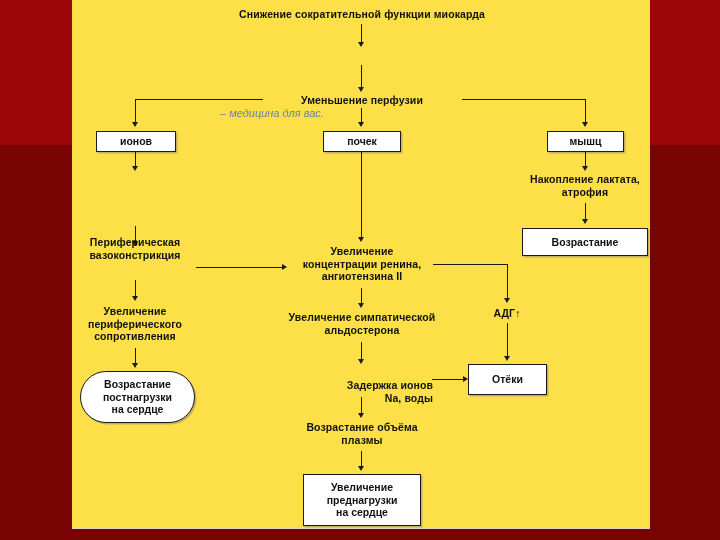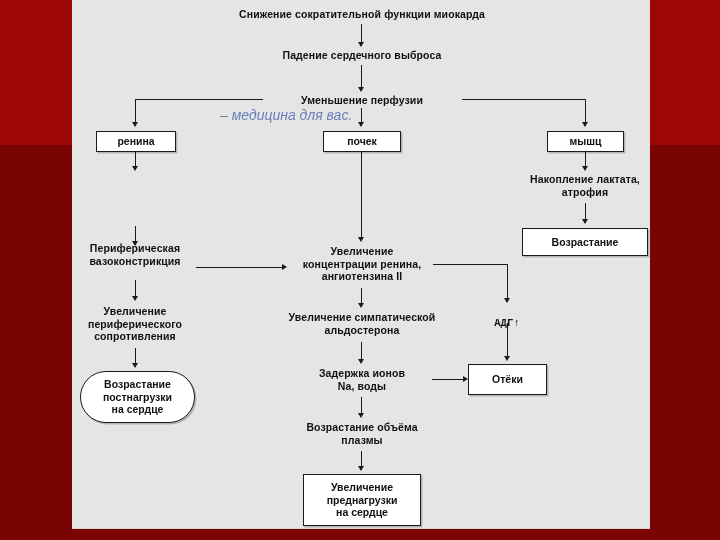--- a/index.html
+++ b/index.html
@@ -7,21 +7,21 @@
     width:720px;height:540px;overflow:hidden;
     font-family:"Liberation Sans","DejaVu Sans",sans-serif;
     background:#7d0404;
   }
   #slide{position:relative;width:720px;height:540px;overflow:hidden;}
   .bg-top{position:absolute;left:0;top:0;width:720px;height:145px;background:#9d0606;}
   .bg-bottom{position:absolute;left:0;top:145px;width:720px;height:395px;background:#7a0303;}
 
   .canvas{
     position:absolute;left:72px;top:0;width:578px;height:528px;
-    background:#e5e5e5;
+    background:#fde047;
     border-bottom:1px solid #d8d2d2;
   }
 
   
   .node{
     position:absolute;
     color:#111;
     font-size:10.5px;
     font-weight:bold;
     line-height:12.5px;
@@ -67,72 +67,71 @@
     left:110px;top:88px;
     font-family:"Liberation Serif","DejaVu Serif",serif;
     font-size:15px;
     text-decoration:underline;
     letter-spacing:-0.2px;
     opacity:.92;
   }
   .wm2{
     left:148px;top:107px;
     font-family:"Liberation Sans","DejaVu Sans",sans-serif;
-    font-size:14px;
+    font-size:11px;
     opacity:.9;
   }
 </style>
 </head>
 <body>
 
 <div id="slide">
 
   <div class="bg-top"></div>
   <div class="bg-bottom"></div>
 
   <div class="canvas">
 
     <div class="node" style="left:90px;top:8px;width:400px;">Снижение сократительной функции миокарда</div>
 
     <div class="vline" style="left:289px;top:24px;height:20px;"></div>
     <div class="arrowdown" style="left:286px;top:42px;"></div>
 
-    <div class="node" style="left:120px;top:49px;width:340px;">Падение сердечного выброса</div>
 
     <div class="vline" style="left:289px;top:65px;height:24px;"></div>
     <div class="arrowdown" style="left:286px;top:87px;"></div>
 
     <div class="node" style="left:190px;top:94px;width:200px;">Уменьшение  перфузии</div>
 
     <div class="hline" style="left:63px;top:99px;width:128px;"></div>
     <div class="hline" style="left:390px;top:99px;width:124px;"></div>
 
     <div class="vline" style="left:63px;top:99px;height:25px;"></div>
     <div class="arrowdown" style="left:60px;top:122px;"></div>
 
     <div class="vline" style="left:289px;top:108px;height:16px;"></div>
     <div class="arrowdown" style="left:286px;top:122px;"></div>
 
     <div class="vline" style="left:513px;top:99px;height:25px;"></div>
     <div class="arrowdown" style="left:510px;top:122px;"></div>
 
-    <div class="boxnode" style="left:24px;top:131px;width:80px;height:21px;">ренина</div>
+    <div class="boxnode" style="left:24px;top:131px;width:80px;height:21px;">ионов</div>
 
     <div class="boxnode" style="left:475px;top:131px;width:77px;height:21px;">мышц</div>
 
     <div class="boxnode" style="left:251px;top:131px;width:78px;height:21px;">почек</div>
 
     <div class="vline" style="left:63px;top:152px;height:16px;"></div>
     <div class="arrowdown" style="left:60px;top:166px;"></div>
 
 
     <div class="vline" style="left:63px;top:226px;height:17px;"></div>
     <div class="arrowdown" style="left:60px;top:241px;"></div>
 
-    <div class="node" style="left:1px;top:242px;width:124px;">Периферическая
+    <div class="node" style="left:1px;top:236px;width:124px;">Периферическая
 вазоконстрикция</div>
 
     <div class="vline" style="left:63px;top:280px;height:18px;"></div>
     <div class="arrowdown" style="left:60px;top:296px;"></div>
 
     <div class="node" style="left:1px;top:305px;width:124px;">Увеличение
 периферического
 сопротивления</div>
 
     <div class="vline" style="left:63px;top:348px;height:17px;"></div>
@@ -154,21 +153,21 @@
 
     <div class="vline" style="left:289px;top:288px;height:17px;"></div>
     <div class="arrowdown" style="left:286px;top:303px;"></div>
 
     <div class="node" style="left:206px;top:311px;width:168px;">Увеличение симпатической
 альдостерона</div>
 
     <div class="vline" style="left:289px;top:342px;height:19px;"></div>
     <div class="arrowdown" style="left:286px;top:359px;"></div>
 
-    <div class="node" style="left:219px;top:367px;width:142px;">Задержка ионов
+    <div class="node" style="left:219px;top:379px;width:142px;text-align:right;">Задержка ионов
 Na, воды</div>
 
     <div class="vline" style="left:289px;top:397px;height:18px;"></div>
     <div class="arrowdown" style="left:286px;top:413px;"></div>
 
     <div class="node" style="left:213px;top:421px;width:154px;">Возрастание объёма
 плазмы</div>
 
     <div class="vline" style="left:289px;top:451px;height:17px;"></div>
     <div class="arrowdown" style="left:286px;top:466px;"></div>
@@ -177,21 +176,21 @@
 преднагрузки
 на сердце</div>
 
     <div class="hline" style="left:360px;top:379px;width:33px;"></div>
     <div class="arrowright" style="left:391px;top:376px;"></div>
 
     <div class="hline" style="left:361px;top:264px;width:75px;"></div>
     <div class="vline" style="left:435px;top:264px;height:36px;"></div>
     <div class="arrowdown" style="left:432px;top:298px;"></div>
 
-    <div class="node" style="left:405px;top:317px;width:60px;font-family:Liberation Mono, monospace;">АДГ↑</div>
+    <div class="node" style="left:405px;top:307px;width:60px;">АДГ↑</div>
 
     <div class="vline" style="left:435px;top:323px;height:35px;"></div>
     <div class="arrowdown" style="left:432px;top:356px;"></div>
 
     <div class="boxnode" style="left:396px;top:364px;width:79px;height:31px;">Отёки</div>
 
     <div class="vline" style="left:513px;top:152px;height:16px;"></div>
     <div class="arrowdown" style="left:510px;top:166px;"></div>
 
     <div class="node" style="left:438px;top:173px;width:150px;">Накопление лактата,

